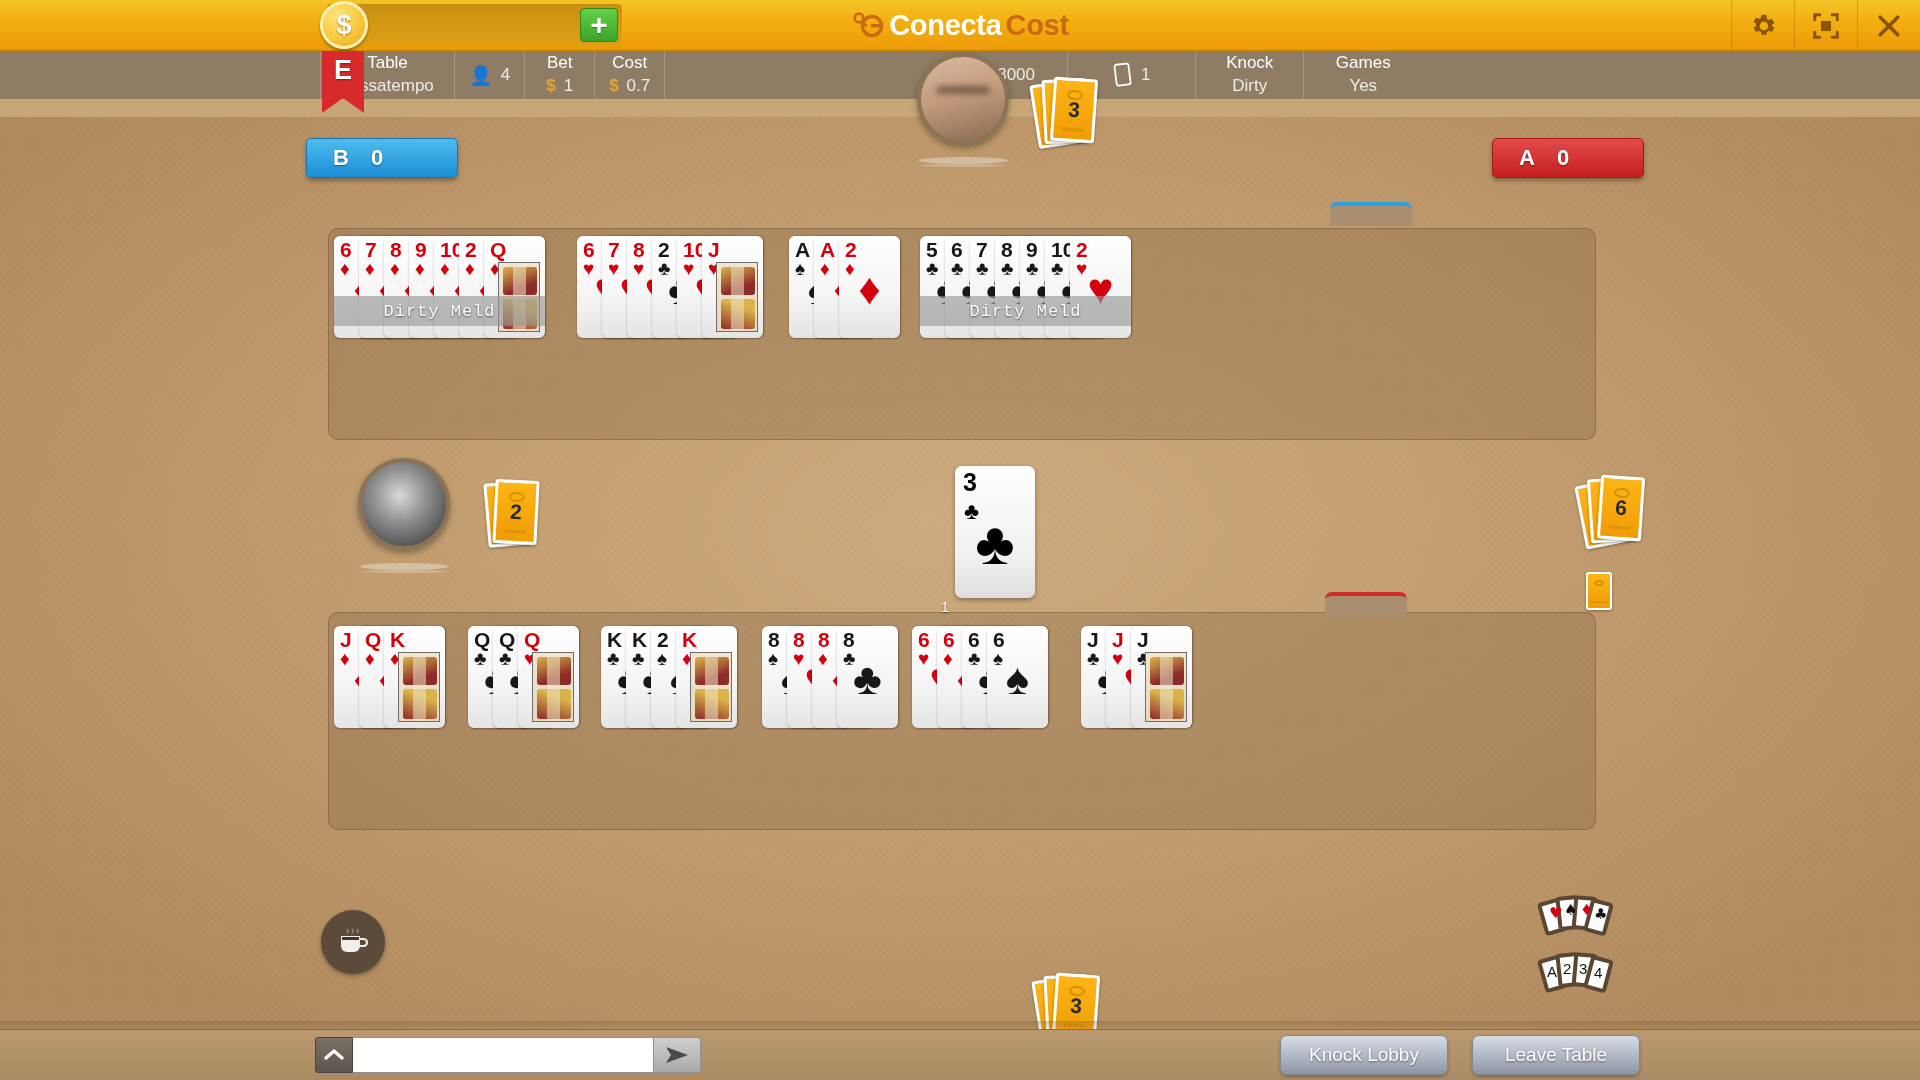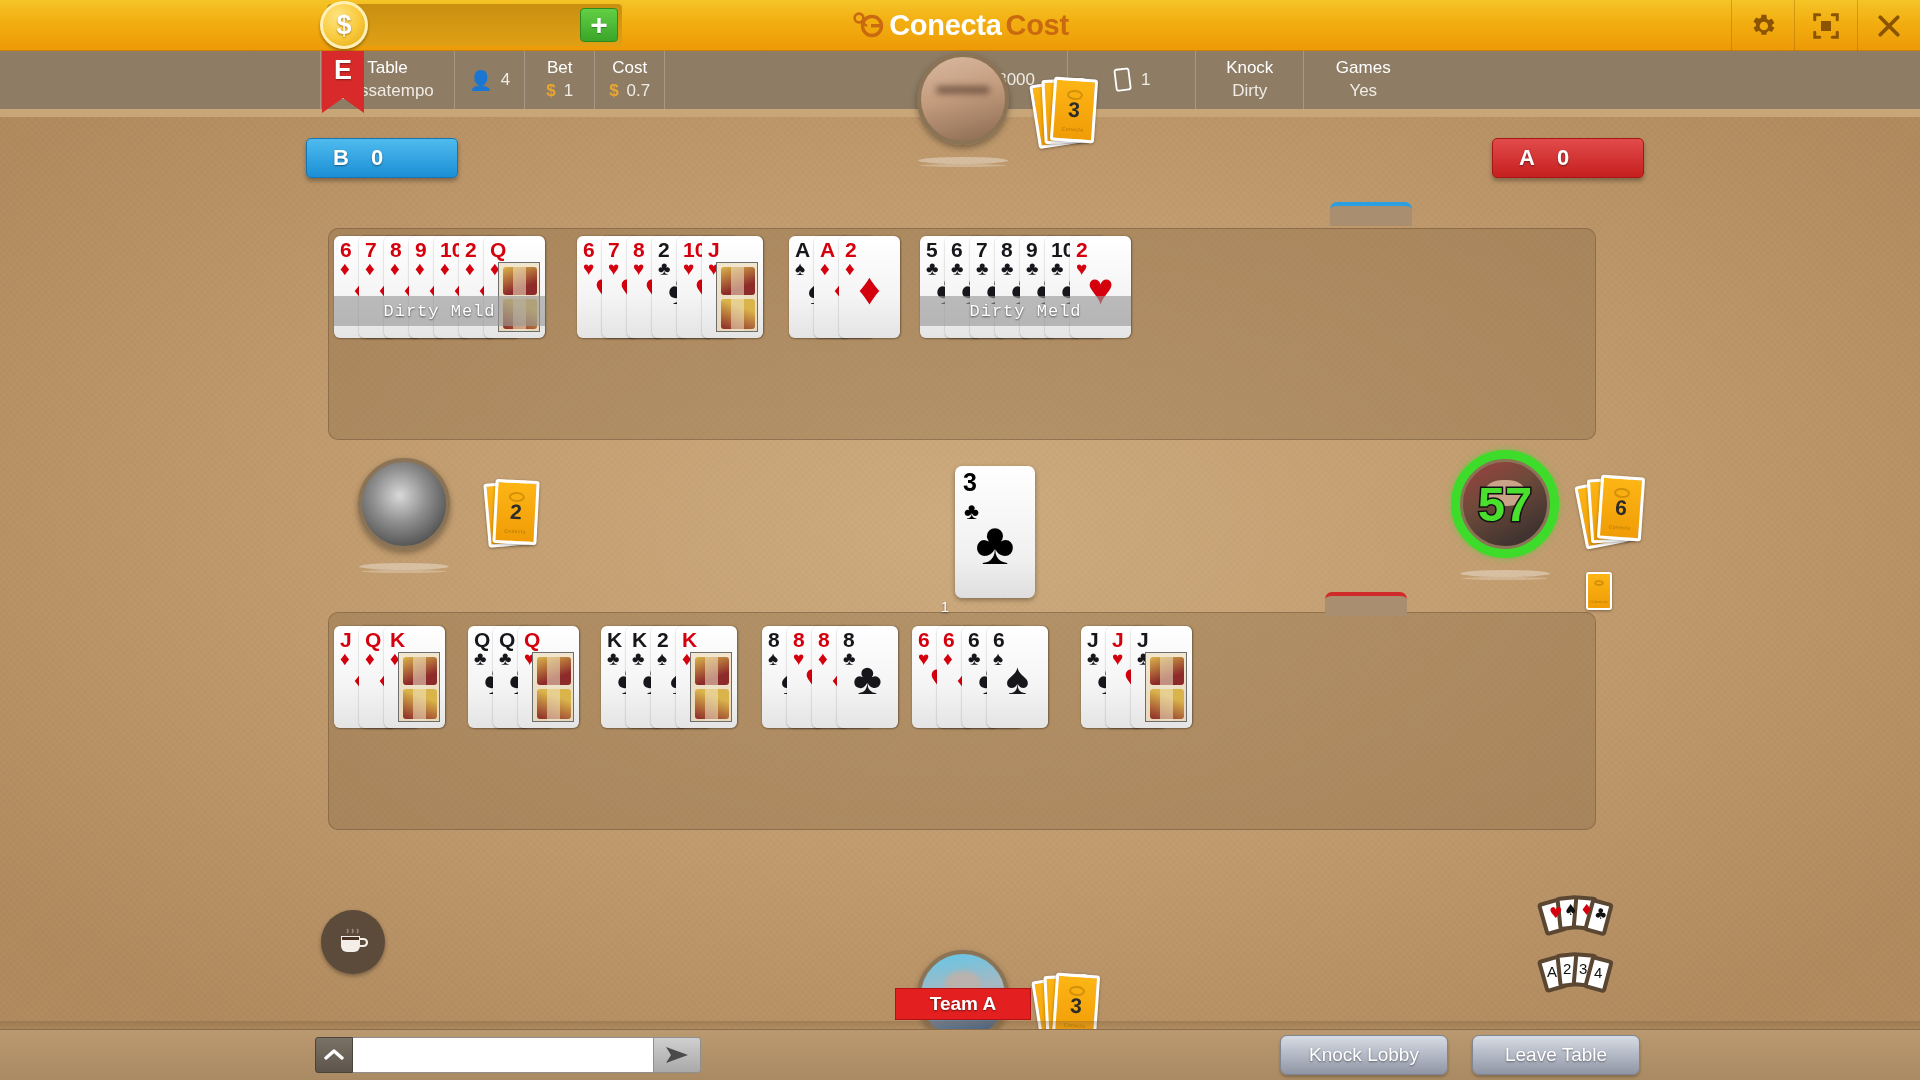--- a/index.html
+++ b/index.html
@@ -56,21 +56,21 @@
   .win-btns { position: absolute; right: 0; top: 0; height: 51px; display: flex; }
   .win-btn {
     width: 63px; height: 51px; display: flex; align-items: center; justify-content: center;
     border-left: 1px solid rgba(150,95,0,.35);
     color: #8a5400;
   }
   .win-btn svg { display: block; }
 
   
   .infostrip {
-    position: absolute; left: 0; top: 51px; width: 1920px; height: 58px;
+    position: absolute; left: 0; top: 51px; width: 1920px; height: 48px;
     background: #8e7c64;
     display: flex; align-items: stretch;
   }
   .info-spacer { flex: 0 0 320px; }
   .flagmark {
     position: absolute; left: 322px; top: 51px; width: 42px; height: 62px;
     background: #d82a2a;
     clip-path: polygon(0 0, 100% 0, 100% 100%, 50% 76%, 0 100%);
     display: flex; align-items: flex-start; justify-content: center;
     color: #fff; font-size: 27px; font-weight: bold; padding-top: 4px;
@@ -731,45 +731,34 @@
   </div>
   <div class="fan" style="left:480px;top:478px">
     <div class="back-card" style="left:6px;top:4px;transform:rotate(-5deg)"></div>
     <div class="back-card" style="left:14px;top:2px;transform:rotate(3deg)">
       <div class="bc-ring"></div>
       <div class="bc-num">2</div>
       <div class="bc-txt">Conecta</div>
     </div>
   </div>
 
-  <div class="avatar-wrap" style="left:1459px;top:458px">
-    <div class="avatar av-face-3"></div>
-    <div class="timer-ring"></div>
-    <div class="timer-num">57</div>
-    <div class="avatar-shadow" style="top:112px"></div>
-  </div>
   <div class="fan" style="left:1578px;top:474px">
     <div class="back-card" style="left:2px;top:8px;transform:rotate(-11deg)"></div>
     <div class="back-card" style="left:11px;top:4px;transform:rotate(-4deg)"></div>
     <div class="back-card" style="left:21px;top:2px;transform:rotate(4deg)">
       <div class="bc-ring"></div>
       <div class="bc-num">6</div>
       <div class="bc-txt">Conecta</div>
     </div>
   </div>
   <div class="back-card" style="left:1586px;top:572px;width:26px;height:38px;border-width:2px">
     <div class="bc-ring" style="width:10px;height:6px;top:6px"></div>
     <div class="bc-txt" style="bottom:4px;font-size:4px">Conecta</div>
   </div>
 
-  <div class="avatar-wrap" style="left:917px;top:950px">
-    <div class="avatar av-face-4"></div>
-    <div class="team-tag">Team A</div>
-    <div class="avatar-shadow" style="top:106px"></div>
-  </div>
   <div class="fan" style="left:1032px;top:972px">
     <div class="back-card" style="left:4px;top:6px;transform:rotate(-9deg)"></div>
     <div class="back-card" style="left:13px;top:3px;transform:rotate(-3deg)"></div>
     <div class="back-card" style="left:22px;top:2px;transform:rotate(4deg)">
       <div class="bc-ring"></div>
       <div class="bc-num">3</div>
       <div class="bc-txt">Conecta</div>
     </div>
   </div>
 

